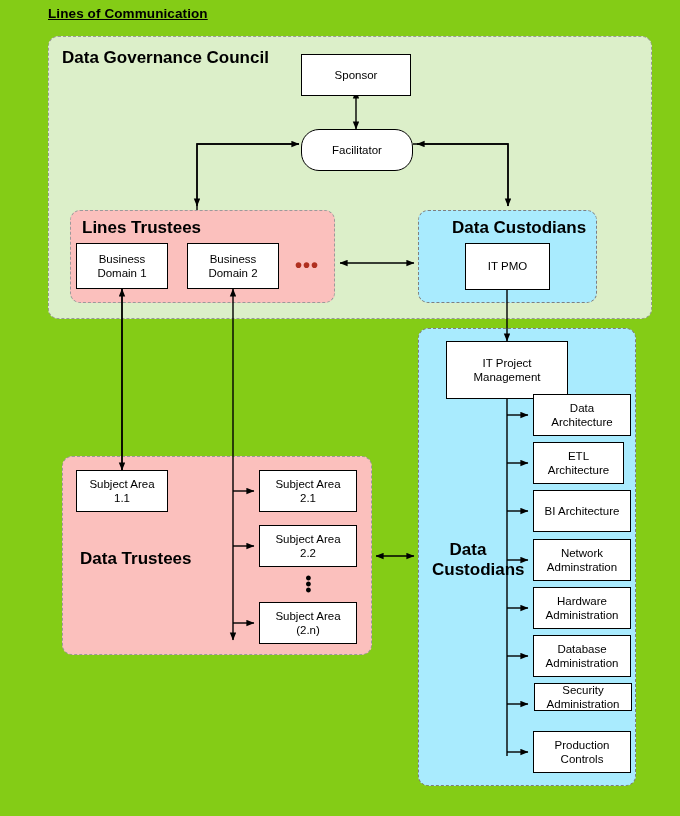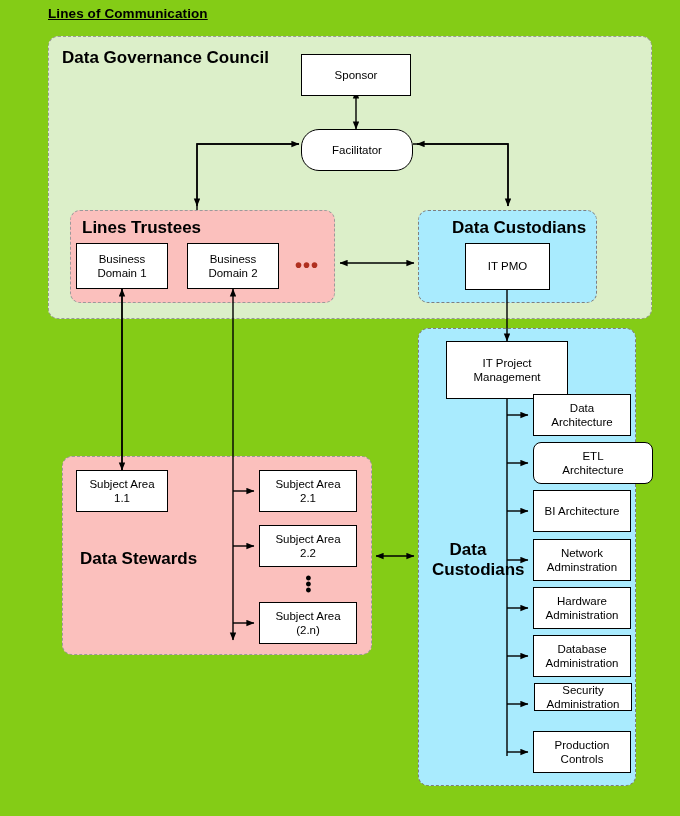--- a/index.html
+++ b/index.html
@@ -111,21 +111,21 @@
   <div class="group green" style="left:48px; top:36px; width:604px; height:283px;"></div>
   <div class="group-label" style="left:62px; top:48px;">Data Governance Council</div>
 
   <div class="group pink" style="left:70px; top:210px; width:265px; height:93px;"></div>
   <div class="group-label" style="left:82px; top:218px;">Lines Trustees</div>
 
   <div class="group blue" style="left:418px; top:210px; width:179px; height:93px;"></div>
   <div class="group-label" style="left:452px; top:218px;">Data Custodians</div>
 
   <div class="group pink" style="left:62px; top:456px; width:310px; height:199px;"></div>
-  <div class="group-label" style="left:80px; top:549px;">Data Stewards</div>
+  <div class="group-label" style="left:80px; top:549px;">Data Trustees</div>
 
   <div class="group blue" style="left:418px; top:328px; width:218px; height:458px;"></div>
   <div class="group-label" style="left:432px; top:540px; width:72px; text-align:center;">Data
 Custodians</div>
 
   <svg id="wires" viewBox="0 0 680 816" xmlns="http://www.w3.org/2000/svg">
     <defs>
       <marker id="ah" markerWidth="9" markerHeight="9" refX="7.6" refY="3.2" orient="auto" markerUnits="userSpaceOnUse">
         <path d="M0,0 L8,3.2 L0,6.4 z" fill="#000"></path>
       </marker>
@@ -199,21 +199,21 @@
 
   <div class="node" style="left:259px; top:602px; width:98px; height:42px;">Subject Area
 (2.n)</div>
 
   <div class="node" style="left:446px; top:341px; width:122px; height:58px;">IT Project
 Management</div>
 
   <div class="node" style="left:533px; top:394px; width:98px; height:42px;">Data
 Architecture</div>
 
-  <div class="node" style="left:533px; top:442px; width:120px; height:42px;border-radius:8px;">ETL
+  <div class="node" style="left:533px; top:442px; width:91px; height:42px;">ETL
 Architecture</div>
 
   <div class="node" style="left:533px; top:490px; width:98px; height:42px;">BI Architecture</div>
 
   <div class="node" style="left:533px; top:539px; width:98px; height:42px;">Network
 Adminstration</div>
 
   <div class="node" style="left:533px; top:587px; width:98px; height:42px;">Hardware
 Administration</div>
 

